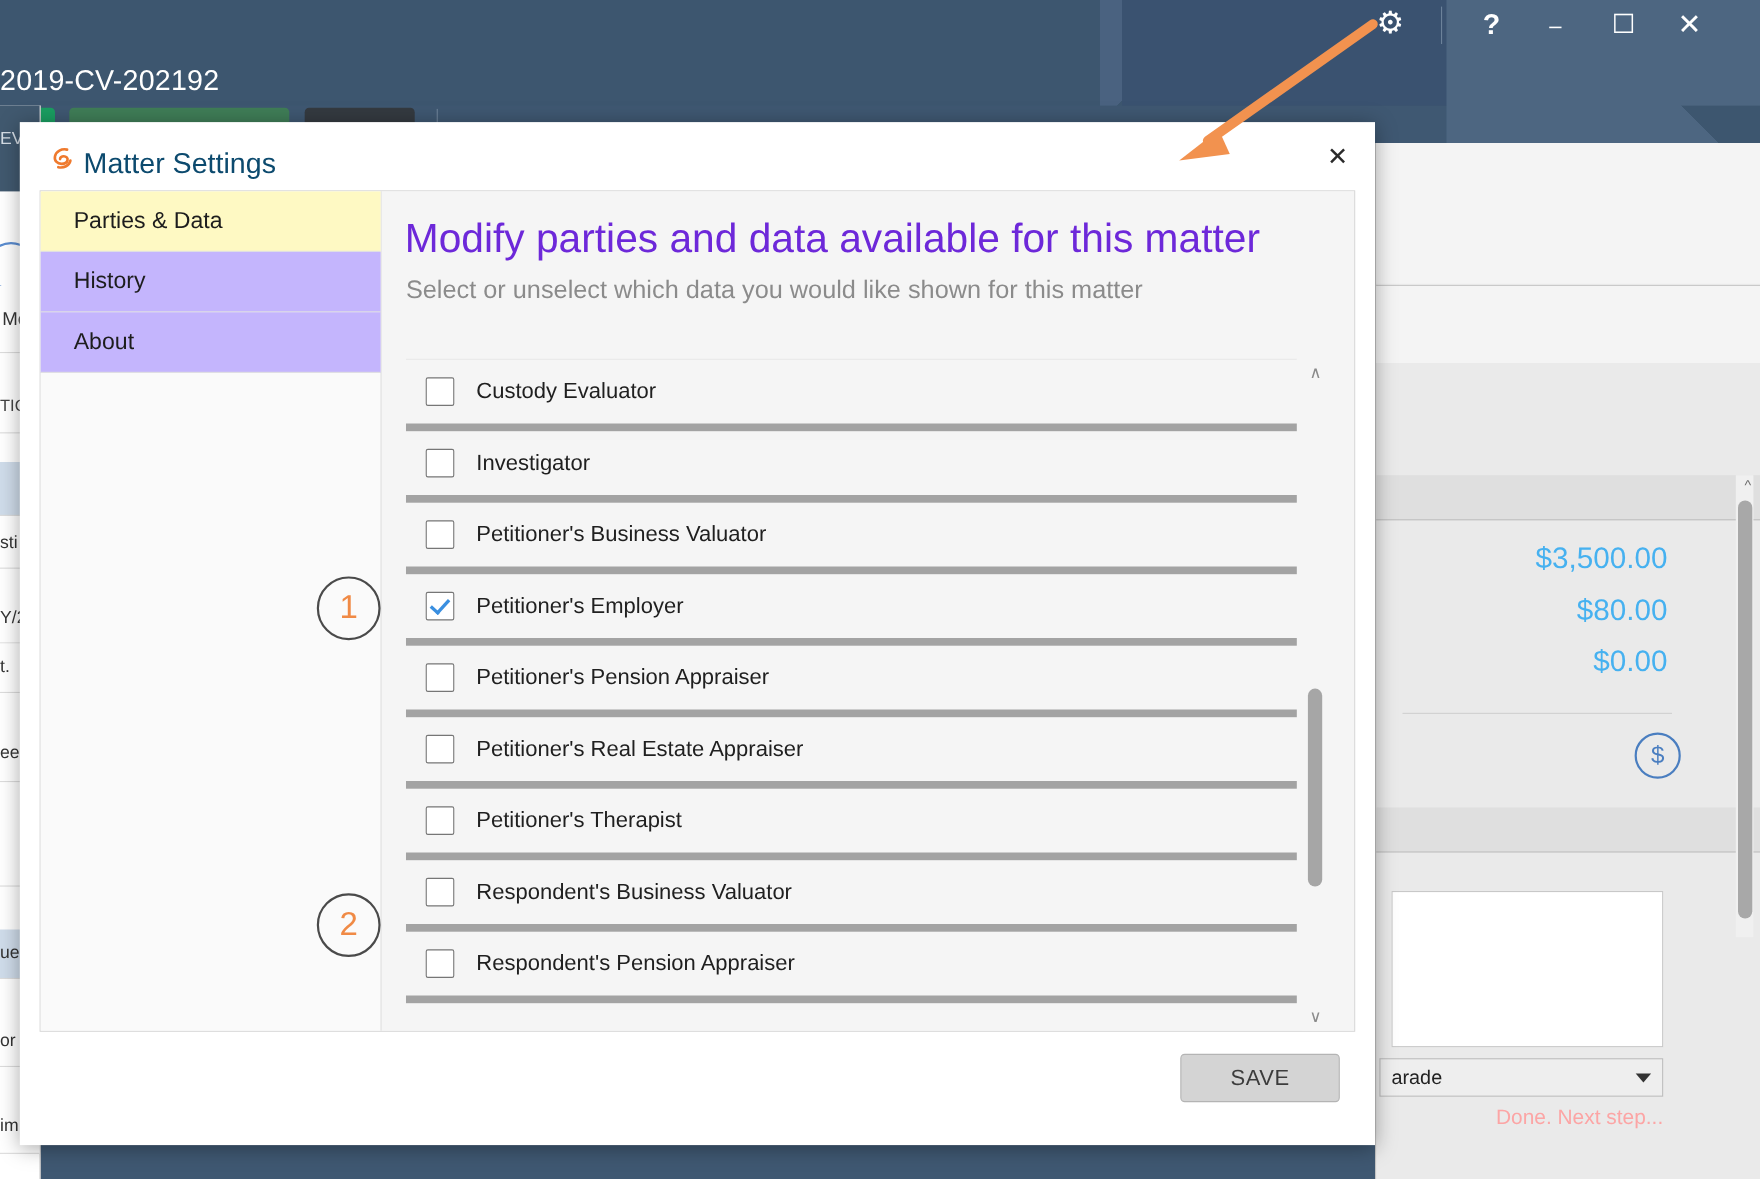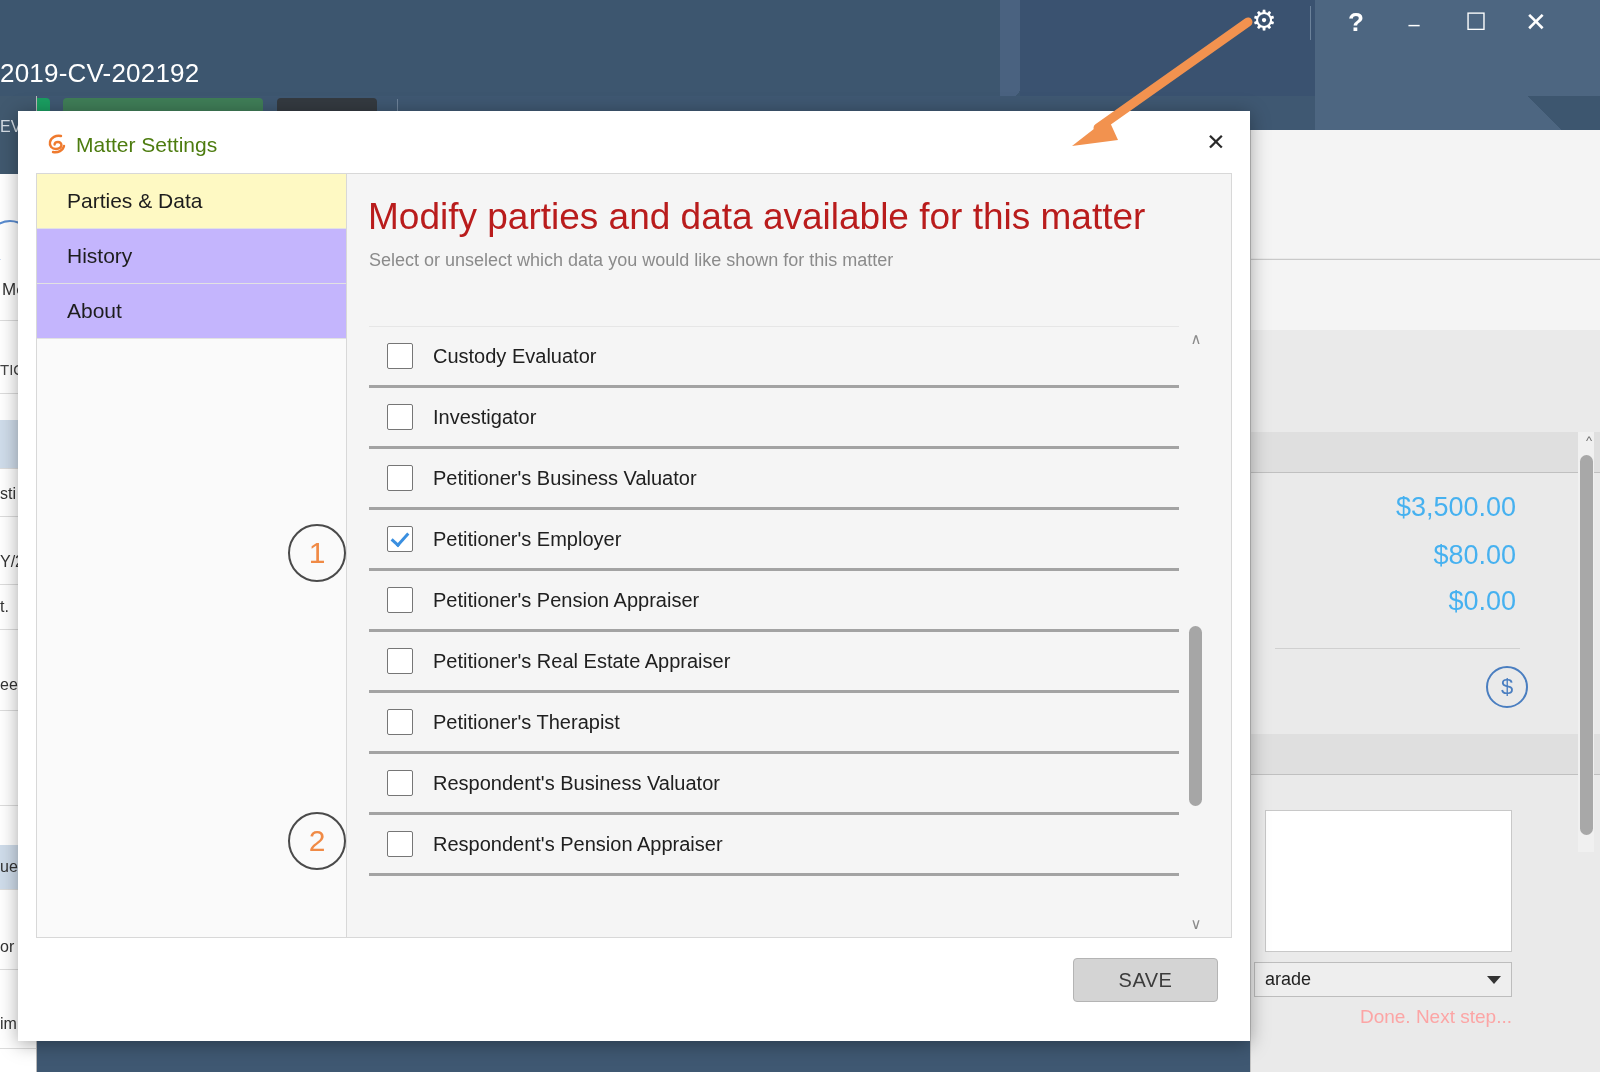--- a/index.html
+++ b/index.html
@@ -138,21 +138,21 @@
     box-shadow: 0 3px 18px rgba(0,0,0,0.35);
   }
   .dlg-titlebar {
     position: absolute; left: 0; top: 0; width: 100%; height: 62px;
   }
   .dlg-logo {
     position: absolute; left: 27px; top: 21px; width: 24px; height: 24px;
   }
   .dlg-title {
     position: absolute; left: 58px; top: 22px;
-    font-size: 21px; color: #4d7c0f;
+    font-size: 26px; color: #0c4a6e;
   }
   .dlg-close {
     position: absolute; right: 15px; top: 13px;
     width: 38px; height: 36px;
     display: flex; align-items: center; justify-content: center;
     font-size: 23px; color: #2a2a2a; cursor: default;
   }
 
   .dlg-body {
     position: absolute; left: 18px; top: 62px; right: 18px; bottom: 103px;
@@ -172,39 +172,39 @@
     background: #c4b5fd; cursor: default;
   }
   .side-item.active { background: #fef9c3; }
 
   .dlg-main {
     flex: 1 1 auto; position: relative; background: #f5f5f5;
     padding: 0;
   }
   .main-title {
     position: absolute; left: 21px; top: 22px;
-    font-size: 37px; color: #b91c1c; font-weight: 400; white-space: nowrap;
+    font-size: 37px; color: #6d28d9; font-weight: 400; white-space: nowrap;
   }
   .main-sub {
     position: absolute; left: 22px; top: 76px;
-    font-size: 18px; color: #8b8b8b;
+    font-size: 23px; color: #8b8b8b;
   }
   .list-wrap {
     position: absolute; left: 22px; top: 108px; right: 22px; bottom: 0;
     overflow: hidden;
     margin-top: 44px;
   }
   .list-scrollarea {
     position: absolute; left: 0; top: 0; right: 30px; bottom: 0;
     overflow: hidden;
   }
   .list-row {
     height: 58px;
     display: flex; align-items: center;
-    border-top: 3px solid #a3a3a3;
+    border-top: 7px solid #a3a3a3;
     font-size: 20px; color: #202020;
     cursor: default;
   }
   .list-row:first-child { border-top: 1px solid #e6e6e6; }
   .cbx {
     width: 24px; height: 24px; flex: 0 0 24px;
     border: 1px solid #767676; background: #ffffff;
     border-radius: 2px; margin-left: 18px; margin-right: 20px;
     position: relative;
   }

